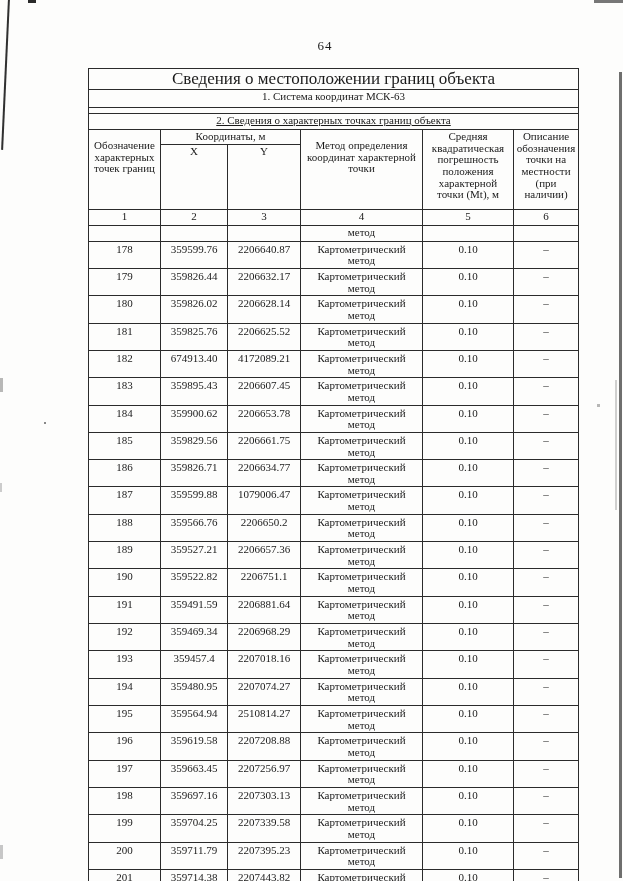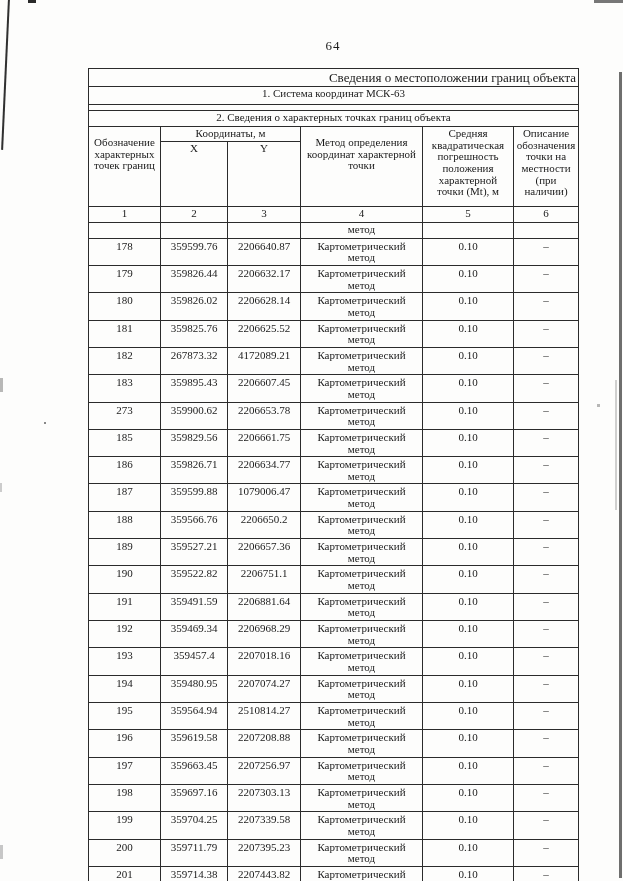--- a/index.html
+++ b/index.html
@@ -1,39 +1,39 @@
 <!DOCTYPE html>
 <html><head>
 <meta charset="utf-8">
 <style>
   html,body{margin:0;padding:0;background:#ffffff;}
   .page{
     position:relative;width:623px;height:881px;background:#fdfdfc;overflow:hidden;
     font-family:"Liberation Serif","DejaVu Serif",serif;color:#1a1a1a;
   }
   .pagenum{
-    position:absolute;top:38px;left:88px;width:490px;text-align:center;
+    position:absolute;top:38px;left:80px;width:490px;text-align:center;
     font-size:13px;letter-spacing:1px;
   }
   table.doc{
     position:absolute;top:68px;left:88px;width:490px;
     border-collapse:collapse;table-layout:fixed;
     border:1.5px solid #262626;
   }
   table.doc td{
     border:1px solid #2b2b2b;
     font-size:11px;line-height:1.06;
     text-align:center;vertical-align:top;
     padding:1px 2px;overflow:hidden;
   }
   tr.r-title{height:18px;}
-  tr.r-title td{font-size:13px;vertical-align:middle;text-align:right;}
+  tr.r-title td{font-size:17px;vertical-align:middle;}
   tr.r-sec{height:18px;}
   tr.r-thin{height:6px;}
-  tr.r-sec2{height:16px;}
+  tr.r-sec2{height:16px;text-decoration:underline;}
   td.l{text-align:left;padding-left:5px;font-size:11.5px;vertical-align:middle;}
   tr.r-h1{height:14px;}
   tr.r-h2{height:65px;}
   td.hdr{font-size:10.5px;vertical-align:middle;line-height:1.12;}
   td.hdr.vtop{vertical-align:top;padding-top:10px;}
   td.xy{font-size:11.5px;vertical-align:middle;}
   tr.r-nums{height:16px;}
   tr.r-nums td{vertical-align:middle;}
   tr.r-carry{height:16px;}
   tr.r-carry td{vertical-align:middle;}
@@ -160,42 +160,42 @@
           <td>2206625.52</td>
           <td>
             <div>Картометрический</div>
             <div>метод</div>
           </td>
           <td>0.10</td>
           <td>–</td>
         </tr>
         <tr class="r-data">
           <td>182</td>
-          <td>267873.32</td>
+          <td>674913.40</td>
           <td>4172089.21</td>
           <td>
             <div>Картометрический</div>
             <div>метод</div>
           </td>
           <td>0.10</td>
           <td>–</td>
         </tr>
         <tr class="r-data">
           <td>183</td>
           <td>359895.43</td>
           <td>2206607.45</td>
           <td>
             <div>Картометрический</div>
             <div>метод</div>
           </td>
           <td>0.10</td>
           <td>–</td>
         </tr>
         <tr class="r-data">
-          <td>273</td>
+          <td>184</td>
           <td>359900.62</td>
           <td>2206653.78</td>
           <td>
             <div>Картометрический</div>
             <div>метод</div>
           </td>
           <td>0.10</td>
           <td>–</td>
         </tr>
         <tr class="r-data">

